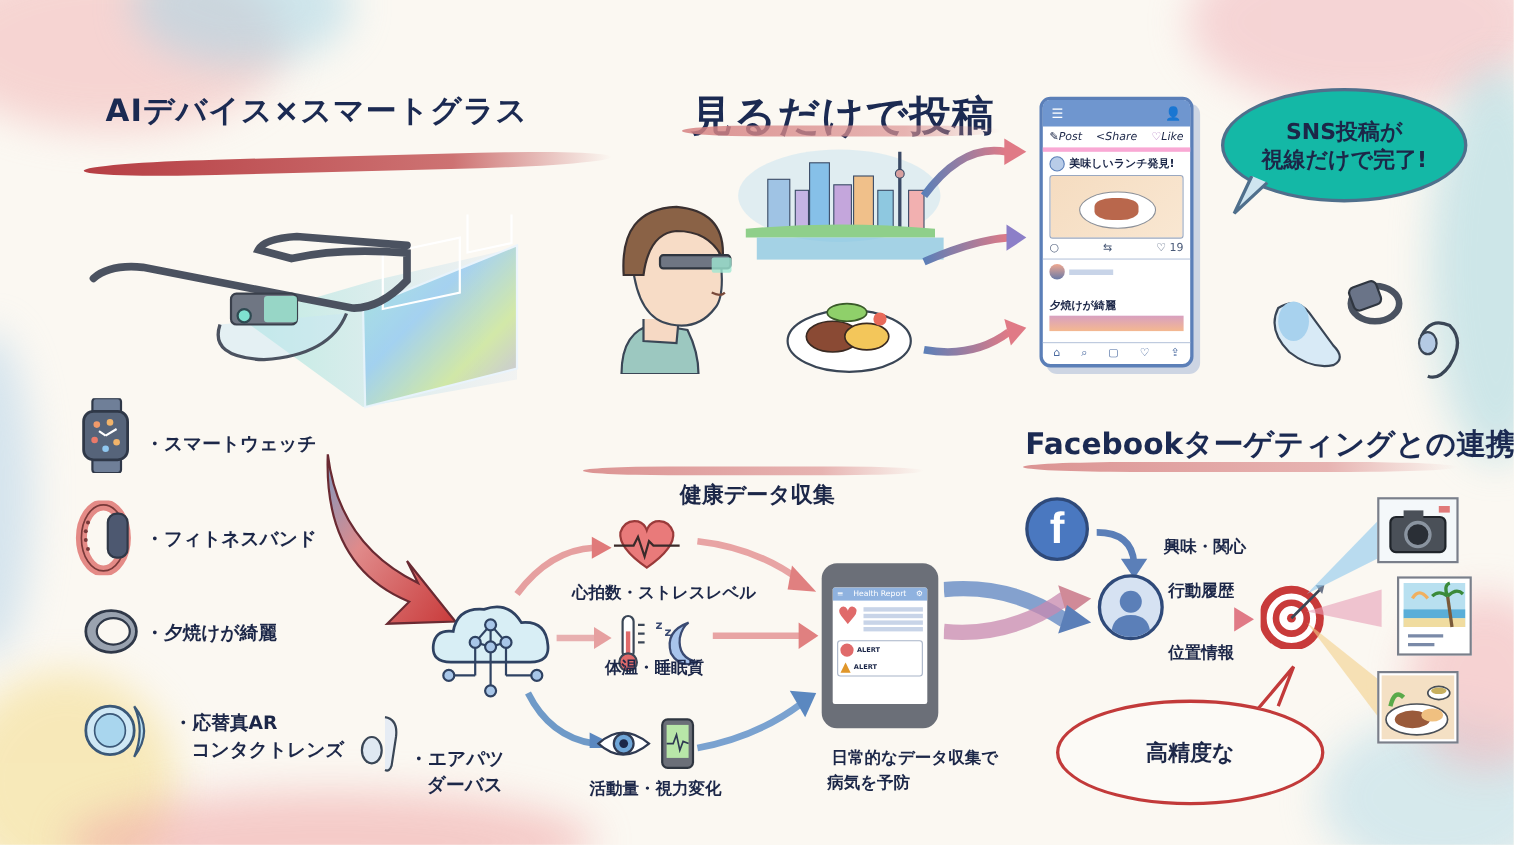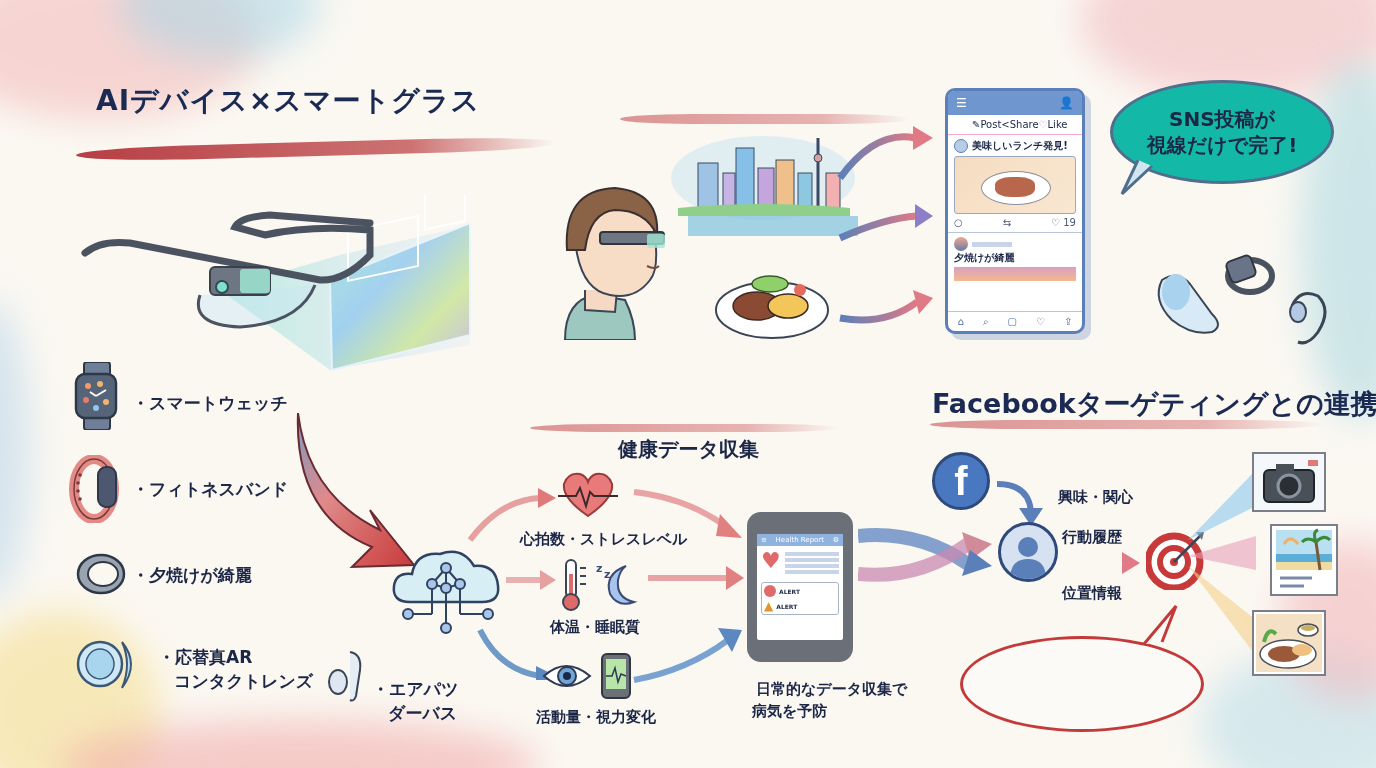--- a/index.html
+++ b/index.html
@@ -169,20 +169,21 @@
           <circle cx="44" cy="44" r="5"></circle>
           <circle cx="72" cy="44" r="5"></circle>
         <circle cx="58" cy="48" r="5"></circle>
           <circle cx="20" cy="74" r="5"></circle>
           <circle cx="100" cy="74" r="5"></circle>
           <circle cx="58" cy="88" r="5"></circle>
       </g>
     </svg>
   </div>
 
+  <div class="abs title" style="left:628px;top:80px;font-size:38px;">見るだけで投稿</div>
   <div class="brush soft" style="left:620px;top:114px;width:290px;height:10px;"></div>
 
   <div class="abs" style="left:668px;top:128px;">
     <svg width="190" height="110" viewBox="0 0 190 110">
       <ellipse cx="95" cy="50" rx="92" ry="42" fill="#cfe6f0" opacity=".6"></ellipse>
       <rect x="30" y="35" width="20" height="45" fill="#9fc3e4" stroke="#3a4a66" stroke-width="1"></rect>
       <rect x="55" y="45" width="12" height="35" fill="#c5b4e4" stroke="#3a4a66" stroke-width="1"></rect>
       <rect x="68" y="20" width="18" height="60" fill="#86c0e8" stroke="#3a4a66" stroke-width="1"></rect>
       <rect x="90" y="40" width="16" height="40" fill="#c4a6dc" stroke="#3a4a66" stroke-width="1"></rect>
       <rect x="108" y="32" width="18" height="48" fill="#f0c08a" stroke="#3a4a66" stroke-width="1"></rect>
@@ -232,21 +233,21 @@
       <path d="M5 200 Q50 208 82 184" stroke="url(#bp)" stroke-width="7" fill="none"></path>
       <polygon points="78,172 98,180 84,196" fill="#e07a86"></polygon>
     </svg>
   </div>
 
   <div class="phone" style="left:945px;top:88px;width:140px;height:246px;">
     <div style="height:24px;background:#6f96cf;border-radius:6px 6px 0 0;display:flex;justify-content:space-between;align-items:center;padding:0 8px;color:#fff;font-size:12px;">
       <span>☰</span>
       <span>👤</span>
     </div>
-    <div style="display:flex;justify-content:space-between;padding:4px 24px;font-size:10px;border-bottom:1px solid #f9a8d4;">
+    <div style="display:flex;justify-content:space-between;padding:4px 6px;font-size:10px;border-bottom:4px solid #f9a8d4;font-style:italic;">
       <span><span>✎</span><span>Post</span></span>
       <span><span>&lt;</span><span>Share</span></span>
       <span><span style="color:#b98ac8;">♡</span><span>Like</span></span>
     </div>
     <div style="padding:4px 6px;">
       <div style="display:flex;align-items:center;gap:4px;">
         <span style="width:14px;height:14px;border-radius:50%;background:#b8cce8;border:1px solid #5b7fb8;display:inline-block;"></span>
         <span style="font-size:10px;font-weight:bold;">美味しいランチ発見!</span>
       </div>
       <div style="margin-top:3px;height:58px;background:linear-gradient(135deg,#f5dcc0,#f9e7d2);border:1px solid #9aa8c0;border-radius:3px;position:relative;">
@@ -257,21 +258,21 @@
         <span>○</span>
         <span>⇆</span>
         <span>♡ <span>19</span></span>
       </div>
     </div>
     <div style="padding:4px 6px;border-top:1px solid #b8c6dc;">
       <div style="display:flex;align-items:center;gap:4px;">
         <span style="width:14px;height:14px;border-radius:50%;background:linear-gradient(#f0a890,#6a7aa8);display:inline-block;"></span>
         <span style="width:40px;height:5px;background:#c8d4e8;display:inline-block;"></span>
       </div>
-      <div style="font-size:10px;font-weight:bold;margin-top:0;">夕焼けが綺麗</div>
+      <div style="font-size:10px;font-weight:bold;margin-top:17px;">夕焼けが綺麗</div>
       <div style="margin-top:2px;height:14px;background:linear-gradient(#d8a0c0,#f4b890);"></div>
     </div>
     <div style="position:absolute;bottom:0;left:0;right:0;height:20px;border-top:1px solid #b8c6dc;display:flex;justify-content:space-around;align-items:center;font-size:10px;color:#4a6aa0;">
       <span>⌂</span>
       <span>⌕</span>
       <span>▢</span>
       <span>♡</span>
       <span>⇪</span>
     </div>
   </div>
@@ -327,21 +328,21 @@
       <rect x="9" y="18" width="4" height="24" fill="#e06a6a"></rect>
       <circle cx="11" cy="46" r="8" fill="#e06a6a" stroke="#3a4656" stroke-width="2"></circle>
       <line x1="20" y1="12" x2="26" y2="12" stroke="#3a4656" stroke-width="2"></line>
       <line x1="20" y1="20" x2="26" y2="20" stroke="#3a4656" stroke-width="2"></line>
       <line x1="20" y1="28" x2="26" y2="28" stroke="#3a4656" stroke-width="2"></line>
       <path d="M66 10 Q44 18 50 38 Q58 52 74 46 Q56 42 58 24 Q60 14 66 10 Z" fill="#a8c4ec" stroke="#3a4a72" stroke-width="2"></path>
       <text x="36" y="16" font-size="11" font-weight="bold" fill="#3a4a72" font-family="DejaVu Sans, sans-serif">z</text>
       <text x="44" y="22" font-size="11" font-weight="bold" fill="#3a4a72" font-family="DejaVu Sans, sans-serif">z</text>
     </svg>
   </div>
-  <div class="abs small" style="left:550px;top:618px;">体温・睡眠質</div>
+  <div class="abs small" style="left:550px;top:598px;">体温・睡眠質</div>
 
   <div class="abs" style="left:540px;top:652px;">
     <svg width="100" height="50" viewBox="0 0 100 50">
       <path d="M4 24 Q26 4 50 24 Q26 44 4 24 Z" fill="#fff" stroke="#2f3a52" stroke-width="2"></path>
       <circle cx="27" cy="24" r="9" fill="#6fa6d8" stroke="#2f3a52" stroke-width="2"></circle>
       <circle cx="27" cy="24" r="4" fill="#1c2748"></circle>
       <rect x="62" y="2" width="28" height="44" rx="5" fill="#6b6f78" stroke="#2f3640" stroke-width="2"></rect>
       <rect x="66" y="7" width="20" height="30" fill="#b8e6a8"></rect>
       <path d="M66 24 L72 24 L75 16 L78 30 L81 22 L86 24" stroke="#2f3a52" stroke-width="1.5" fill="none"></path>
     </svg>
@@ -480,20 +481,21 @@
       <ellipse cx="30" cy="42" rx="16" ry="8" fill="#9a5a3a"></ellipse>
       <ellipse cx="48" cy="38" rx="10" ry="6" fill="#f0c080"></ellipse>
       <path d="M10 30 Q14 14 22 22" stroke="#5aaa4a" stroke-width="4" fill="none"></path>
       <ellipse cx="54" cy="18" rx="10" ry="6" fill="#fff" stroke="#4a5058" stroke-width="1.5"></ellipse>
       <ellipse cx="54" cy="16" rx="7" ry="3" fill="#c8b060"></ellipse>
     </svg>
   </div>
 
   <div class="bubble" style="left:960px;top:636px;width:244px;height:96px;background:#fcfaf6;border:3px solid #c23a3a;">
     <div>
+      <div style="font-size:20px;">高精度な</div>
     </div>
   </div>
   <div class="abs" style="left:1140px;top:604px;">
     <svg width="40" height="40" viewBox="0 0 40 40">
       <path d="M4 40 L36 2 L22 38" fill="#fcfaf6" stroke="#c23a3a" stroke-width="3"></path>
     </svg>
   </div>
 
 </div>
 

